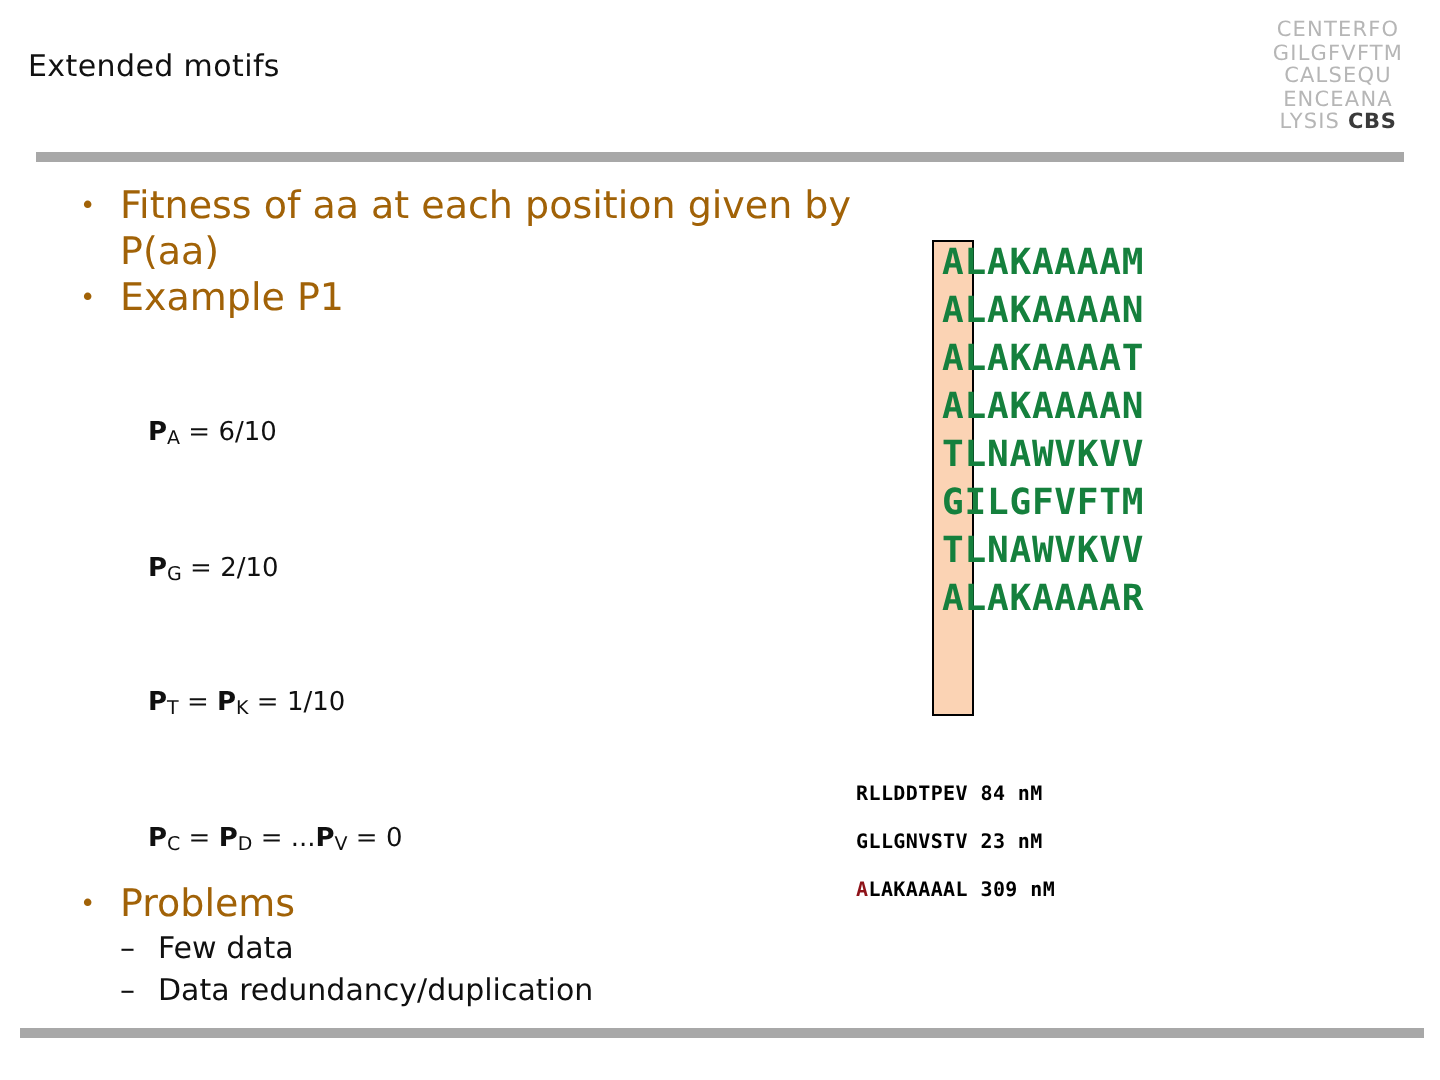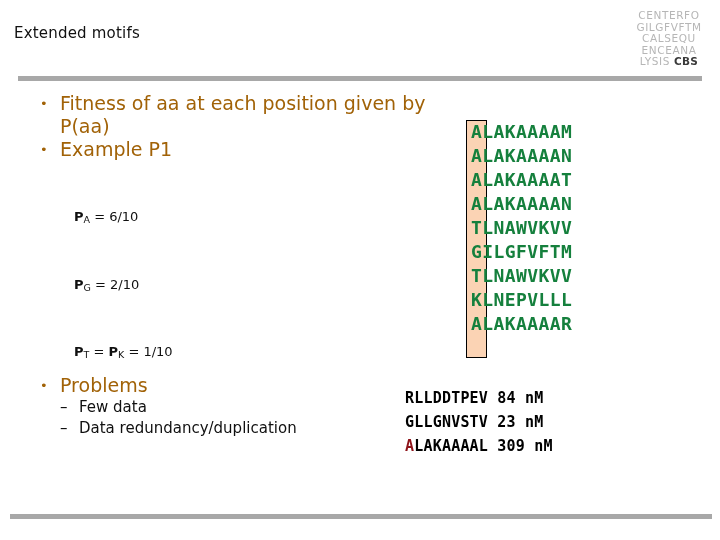--- a/index.html
+++ b/index.html
@@ -163,24 +163,24 @@
     font-weight: bold;
     letter-spacing: 0.4px;
     color: #15803d;
     white-space: pre;
     padding-left: 5px;
   }
 
   
   #affinity {
     position: absolute;
-    left: 405px;
+    left: 428px;
     top: 386px;
     font-family: "DejaVu Sans Mono", monospace;
-    font-size: 15px;
+    font-size: 10px;
     font-weight: bold;
     letter-spacing: 0.2px;
     color: #000000;
   }
   .aff-row {
     height: 24px;
     line-height: 24px;
     white-space: pre;
   }
   .aff-row .hl { color: #8e1319; }
@@ -205,39 +205,39 @@
 
   <div id="bullets">
 
     <div class="bullet-l1">Fitness of aa at each position given by P(aa)</div>
     <div class="bullet-l1">Example P1</div>
 
     <div id="prob-list">
       <div class="prob-line"><b>P</b><sub>A</sub> = 6/10</div>
       <div class="prob-line"><b>P</b><sub>G</sub> = 2/10</div>
       <div class="prob-line"><b>P</b><sub>T</sub> = <b>P</b><sub>K</sub> = 1/10</div>
+      <div class="prob-line"><b>P</b><sub>C</sub> = <b>P</b><sub>D</sub> = ...<b>P</b><sub>V</sub> = 0</div>
     </div>
 
     <div class="gap-before-problems"></div>
 
     <div class="bullet-l1">Problems</div>
     <div class="bullet-l2">Few data</div>
     <div class="bullet-l2">Data redundancy/duplication</div>
   </div>
 
   <div id="motif-panel">
     <div id="motif-highlight"></div>
     <div class="seq-row">ALAKAAAAM</div>
     <div class="seq-row">ALAKAAAAN</div>
     <div class="seq-row">ALAKAAAAT</div>
     <div class="seq-row">ALAKAAAAN</div>
     <div class="seq-row">TLNAWVKVV</div>
     <div class="seq-row">GILGFVFTM</div>
     <div class="seq-row">TLNAWVKVV</div>
-    <div class="seq-row">KLNEPVLLL</div>
     <div class="seq-row">ALAKAAAAR</div>
   </div>
 
   <div id="affinity">
     <div class="aff-row"><span>R</span><span>LLDDTPEV</span> <span>84</span> <span>nM</span></div>
     <div class="aff-row"><span>G</span><span>LLGNVSTV</span> <span>23</span> <span>nM</span></div>
     <div class="aff-row"><span class="hl">A</span><span>LAKAAAAL</span> <span>309</span> <span>nM</span></div>
   </div>
 
 </div>

